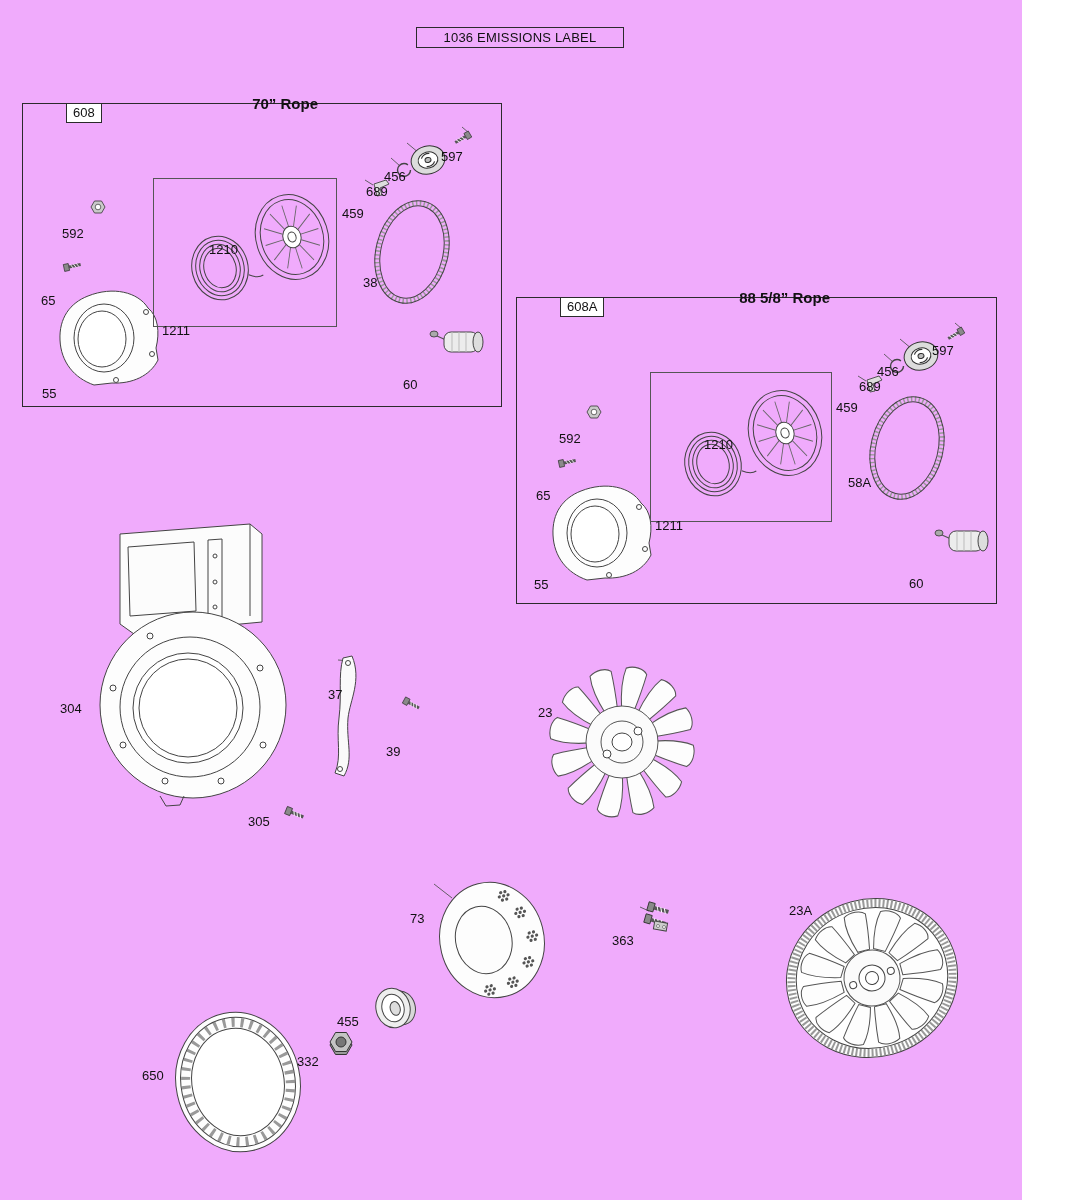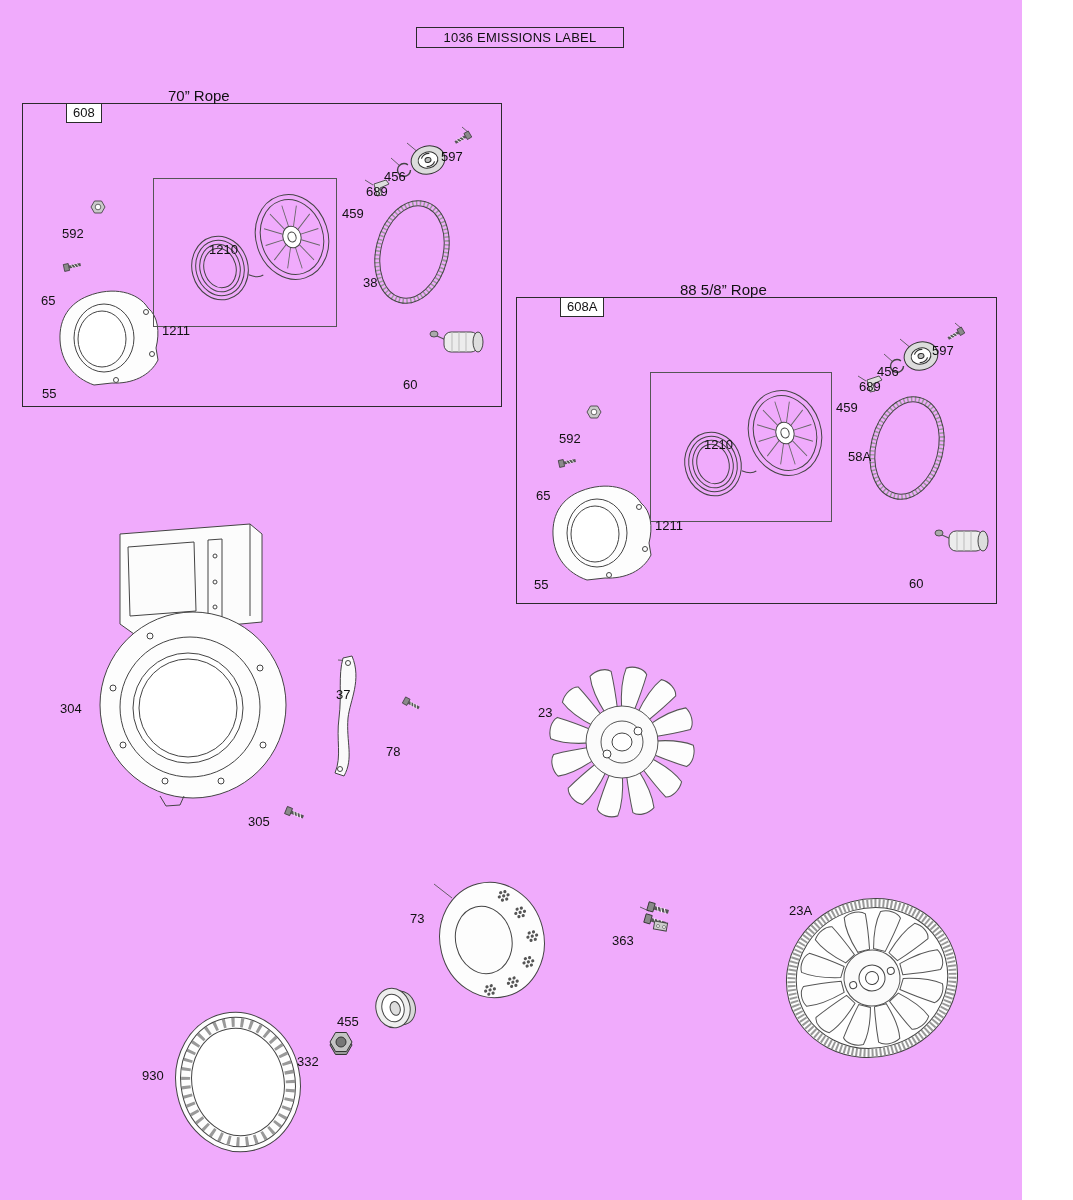--- a/index.html
+++ b/index.html
@@ -1,20 +1,20 @@
 <!DOCTYPE html>
 <html><head>
 <meta charset="utf-8">
 <style>
   html,body{margin:0;padding:0;background:#fff;}
   #canvas{position:relative;width:1010px;height:1200px;background:#f0abfc;overflow:hidden;
           font-family:"Liberation Sans", sans-serif;color:#111;padding-left:12px;}
   svg.art{position:absolute;left:0;top:0;z-index:1;}
   .lbl{position:absolute;z-index:3;font-size:13px;white-space:nowrap;margin-top:35px;}
-  .heading{position:absolute;z-index:3;font-size:15px;font-weight:normal;text-align:left;}
+  .heading{position:absolute;z-index:3;font-size:15px;font-weight:bold;text-align:right;margin-top:8px;}
   .frame{position:absolute;z-index:2;border:1px solid #2b2b2b;}
   .innerframe{position:absolute;z-index:2;border:1px solid #555;}
   .tagbox{position:absolute;z-index:3;border:1px solid #2b2b2b;background:#fff;
           font-size:13px;padding:1px 6px;line-height:16px;margin-left:44px;}
   .emissions{position:absolute;z-index:3;border:1px solid #2b2b2b;width:206px;height:19px;
           text-align:center;line-height:19px;font-size:13px;letter-spacing:.2px;}
 </style>
 </head>
 <body>
 
@@ -45,35 +45,35 @@
   <div class="lbl" style="left:403px;top:342px">60</div>
 
   <div class="lbl" style="left:932px;top:308px">597</div>
   <div class="lbl" style="left:877px;top:329px">456</div>
   <div class="lbl" style="left:859px;top:344px">689</div>
   <div class="lbl" style="left:836px;top:365px">459</div>
   <div class="lbl" style="left:559px;top:396px">592</div>
   <div class="lbl" style="left:704px;top:402px">1210</div>
   <div class="lbl" style="left:536px;top:453px">65</div>
   <div class="lbl" style="left:655px;top:483px">1211</div>
-  <div class="lbl" style="left:848px;top:414px">58A</div>
+  <div class="lbl" style="left:848px;top:440px">58A</div>
   <div class="lbl" style="left:534px;top:542px">55</div>
   <div class="lbl" style="left:909px;top:541px">60</div>
 
   <div class="lbl" style="left:60px;top:666px">304</div>
-  <div class="lbl" style="left:336px;top:652px">37</div>
-  <div class="lbl" style="left:386px;top:709px">78</div>
+  <div class="lbl" style="left:328px;top:652px">37</div>
+  <div class="lbl" style="left:386px;top:709px">39</div>
   <div class="lbl" style="left:538px;top:670px">23</div>
   <div class="lbl" style="left:248px;top:779px">305</div>
   <div class="lbl" style="left:410px;top:876px">73</div>
   <div class="lbl" style="left:612px;top:898px">363</div>
   <div class="lbl" style="left:789px;top:868px">23A</div>
   <div class="lbl" style="left:337px;top:979px">455</div>
   <div class="lbl" style="left:297px;top:1019px">332</div>
-  <div class="lbl" style="left:142px;top:1033px">930</div>
+  <div class="lbl" style="left:142px;top:1033px">650</div>
 
   <svg class="art" width="1073" height="1200" viewBox="0 0 1073 1200">
     <defs>
       <g id="blade">
         <path d="M -7 -30 C -11 -44 -13 -58 -11 -69 C -4 -73 6 -72 10 -67 C 9 -54 7 -41 5 -30 Z"></path>
       </g>
       <g id="fanblades">
         <use href="#blade"></use>
         <use href="#blade" transform="rotate(30)"></use>
         <use href="#blade" transform="rotate(60)"></use>

